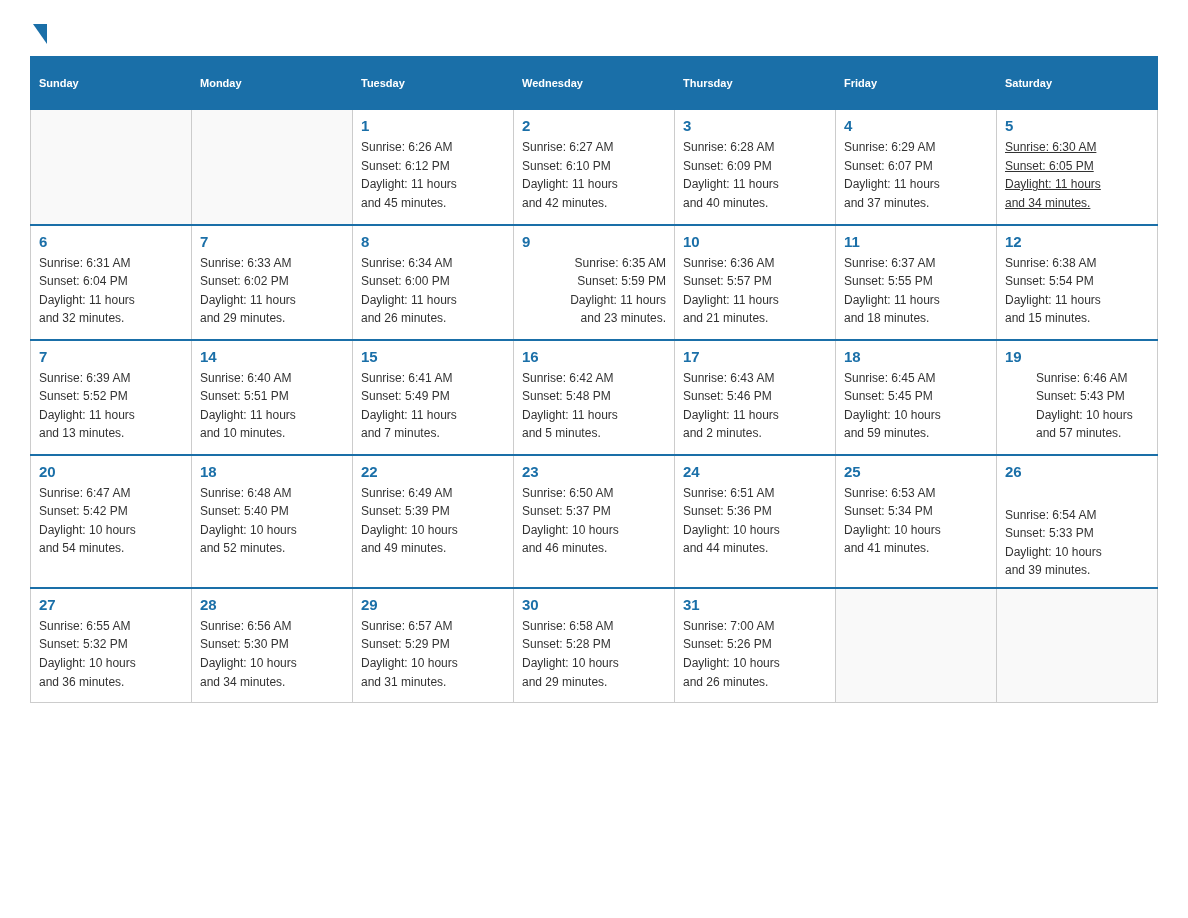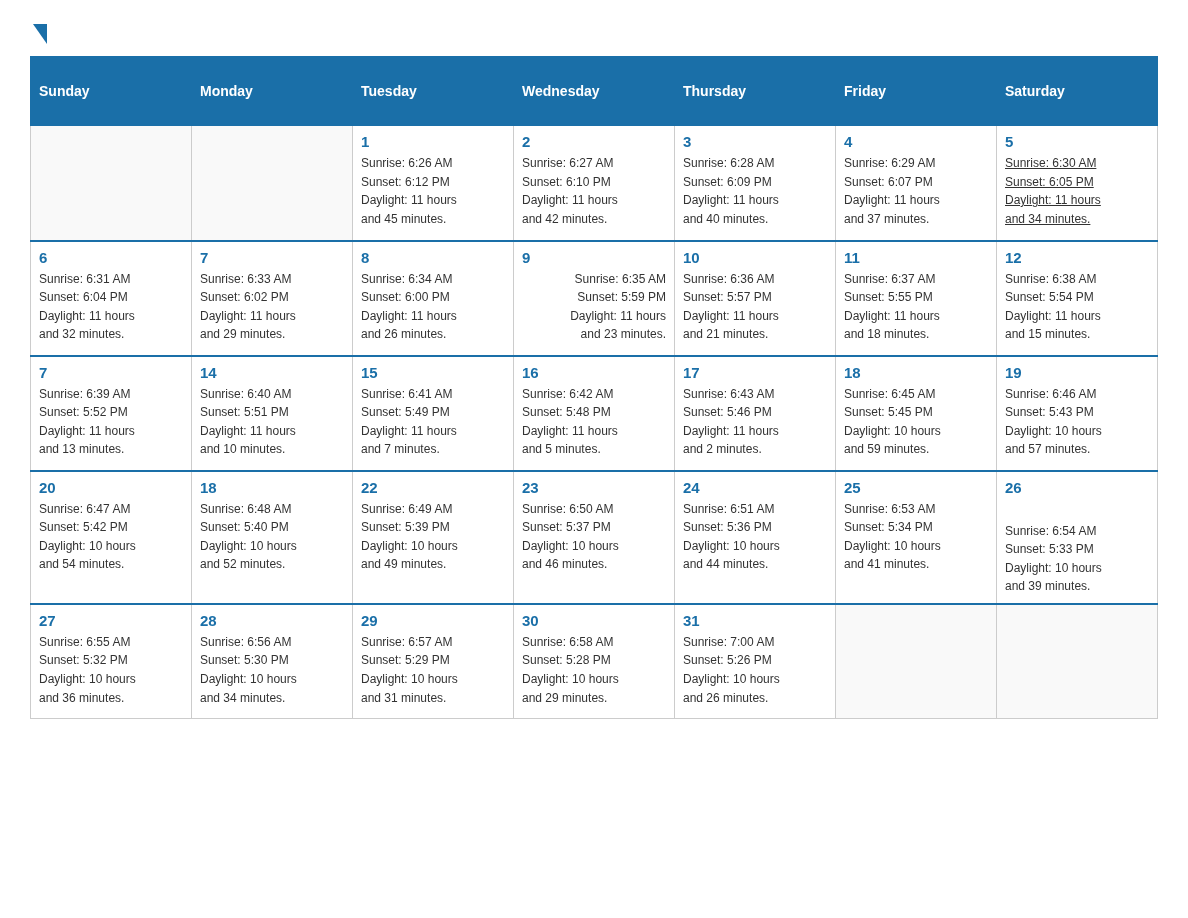--- a/index.html
+++ b/index.html
@@ -61,23 +61,23 @@
       margin-top: 4px;
     }
     table {
       width: 100%;
       border-collapse: collapse;
       table-layout: fixed;
     }
     th {
       background-color: #1a6fa8;
       color: #fff;
-      font-size: 14px;
+      font-size: 11px;
       font-weight: bold;
-      padding: 26px 8px;
+      padding: 20px 8px;
       text-align: left;
       border: 1px solid #1a6fa8;
       margin-left: 10px;
     }
     td {
       vertical-align: top;
       border: 1px solid #ccc;
       padding: 7px 8px;
       font-size: 12.5px;
       color: #222;
@@ -264,21 +264,21 @@
         </td>
         <td>
           <span class="day-number">18</span>
           <div class="day-info" style="white-space: pre-line;">Sunrise: 6:45 AM
 Sunset: 5:45 PM
 Daylight: 10 hours
 and 59 minutes.</div>
         </td>
         <td>
           <span class="day-number">19</span>
-          <div class="day-info" style="white-space: pre-line;">Sunrise: 6:46 AM
+          <div class="day-info" style="white-space: pre-line; margin-left: 31px;">Sunrise: 6:46 AM
 Sunset: 5:43 PM
 Daylight: 10 hours
 and 57 minutes.</div>
         </td>
       </tr>
       <tr class="row-divider">
         <td>
           <span class="day-number">20</span>
           <div class="day-info" style="white-space: pre-line;">Sunrise: 6:47 AM
 Sunset: 5:42 PM

